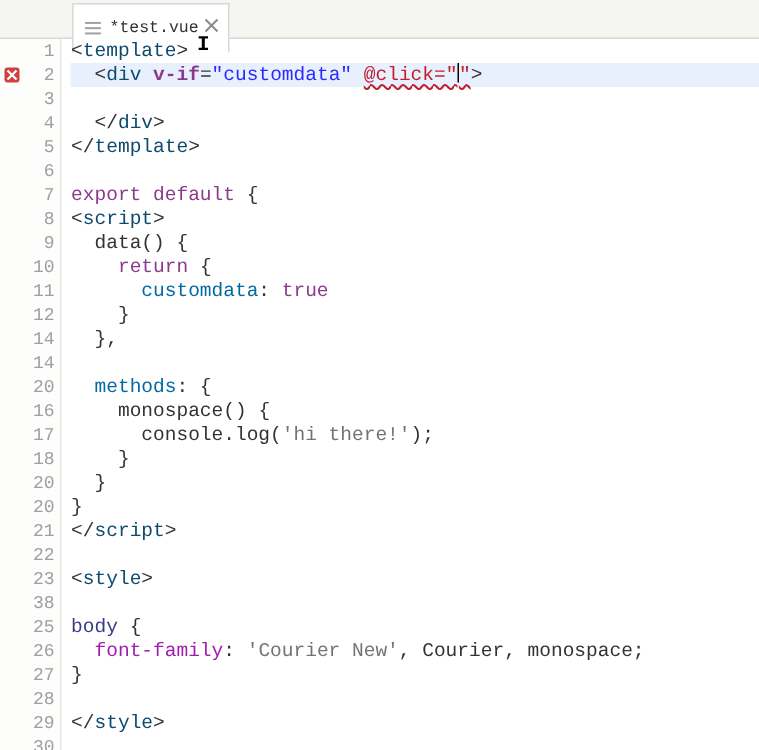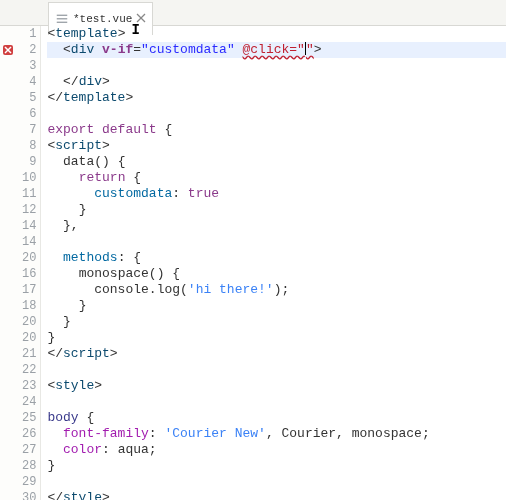--- a/index.html
+++ b/index.html
@@ -84,21 +84,21 @@
   }
   .tag { color: #0c4a6e; }
   .attr-name { color: #8b3a8b; font-weight: bold; }
   .string { color: #2a2aff; }
   .keyword-exp { color: #8b3a8b; }
   .keyword-ret { color: #8b3a8b; }
   .objkey { color: #0369a1; }
   .bool { color: #8b3a8b; }
   .console { color: #333; }
   .ident { color: #333; }
-  .log-str { color: #3b82f6; }
+  .log-str { color: #737373; }
   .css-sel { color: #3a3a8b; }
   .css-prop { color: #a21caf; }
   .css-val { color: #333; }
   .punct { color: #333; }
   .err {
     color: #c02030;
     text-decoration: underline wavy #c02030;
     text-underline-offset: 2px;
   }
   .cursor {
@@ -172,21 +172,21 @@
     <div class="gutter-line">14</div>
     <div class="gutter-line">20</div>
     <div class="gutter-line">16</div>
     <div class="gutter-line">17</div>
     <div class="gutter-line">18</div>
     <div class="gutter-line">20</div>
     <div class="gutter-line">20</div>
     <div class="gutter-line">21</div>
     <div class="gutter-line">22</div>
     <div class="gutter-line">23</div>
-    <div class="gutter-line">24</div>
+    <div class="gutter-line">38</div>
     <div class="gutter-line">25</div>
     <div class="gutter-line">26</div>
     <div class="gutter-line">27</div>
     <div class="gutter-line">28</div>
     <div class="gutter-line">29</div>
     <div class="gutter-line">30</div>
 
   </div>
 
   <div class="code">
@@ -209,19 +209,18 @@
     <div class="code-line"><span>      </span><span class="console">console</span><span class="punct">.</span><span class="ident">log</span><span class="punct">(</span><span class="log-str">'hi there!'</span><span class="punct">);</span></div>
     <div class="code-line"><span>    </span><span class="punct">}</span></div>
     <div class="code-line"><span>  </span><span class="punct">}</span></div>
     <div class="code-line"><span class="punct">}</span></div>
     <div class="code-line"><span class="punct">&lt;/</span><span class="tag">script</span><span class="punct">&gt;</span></div>
     <div class="code-line"></div>
     <div class="code-line"><span class="punct">&lt;</span><span class="tag">style</span><span class="punct">&gt;</span></div>
     <div class="code-line"></div>
     <div class="code-line"><span class="css-sel">body</span><span> </span><span class="punct">{</span></div>
     <div class="code-line"><span>  </span><span class="css-prop">font-family</span><span class="punct">: </span><span class="log-str">'Courier New'</span><span class="css-val">, Courier, monospace;</span></div>
-    <div class="code-line"><span>  </span><span class="css-prop">color</span><span class="punct">: </span><span class="css-val">aqua</span><span class="punct">;</span></div>
     <div class="code-line"><span class="punct">}</span></div>
     <div class="code-line"></div>
     <div class="code-line"><span class="punct">&lt;/</span><span class="tag">style</span><span class="punct">&gt;</span></div>
 
   </div>
 </div>
 
 </body></html>

